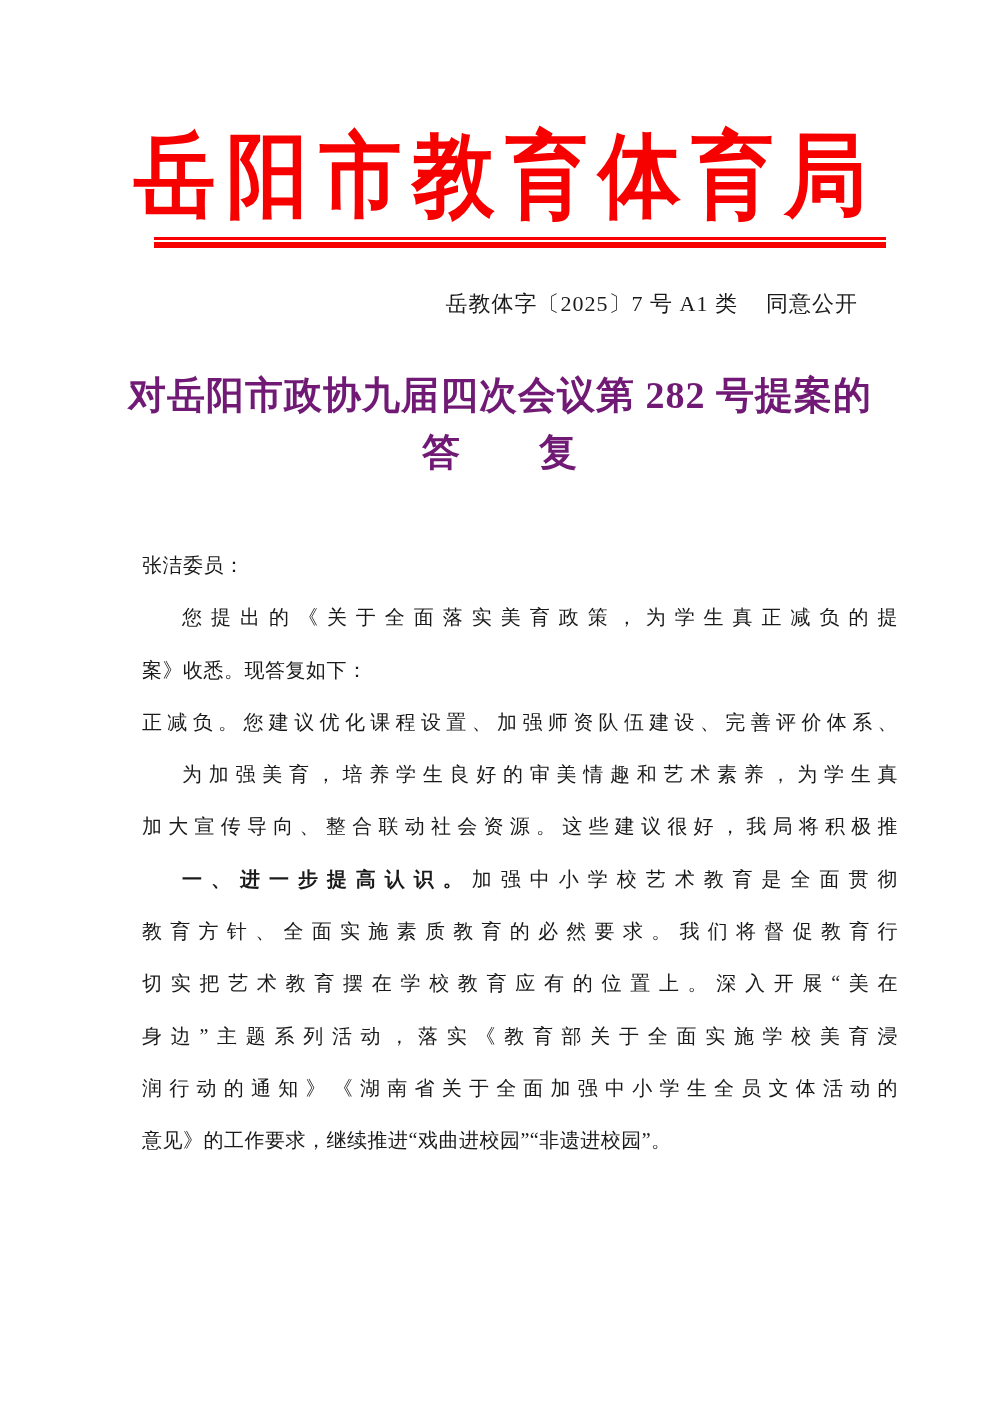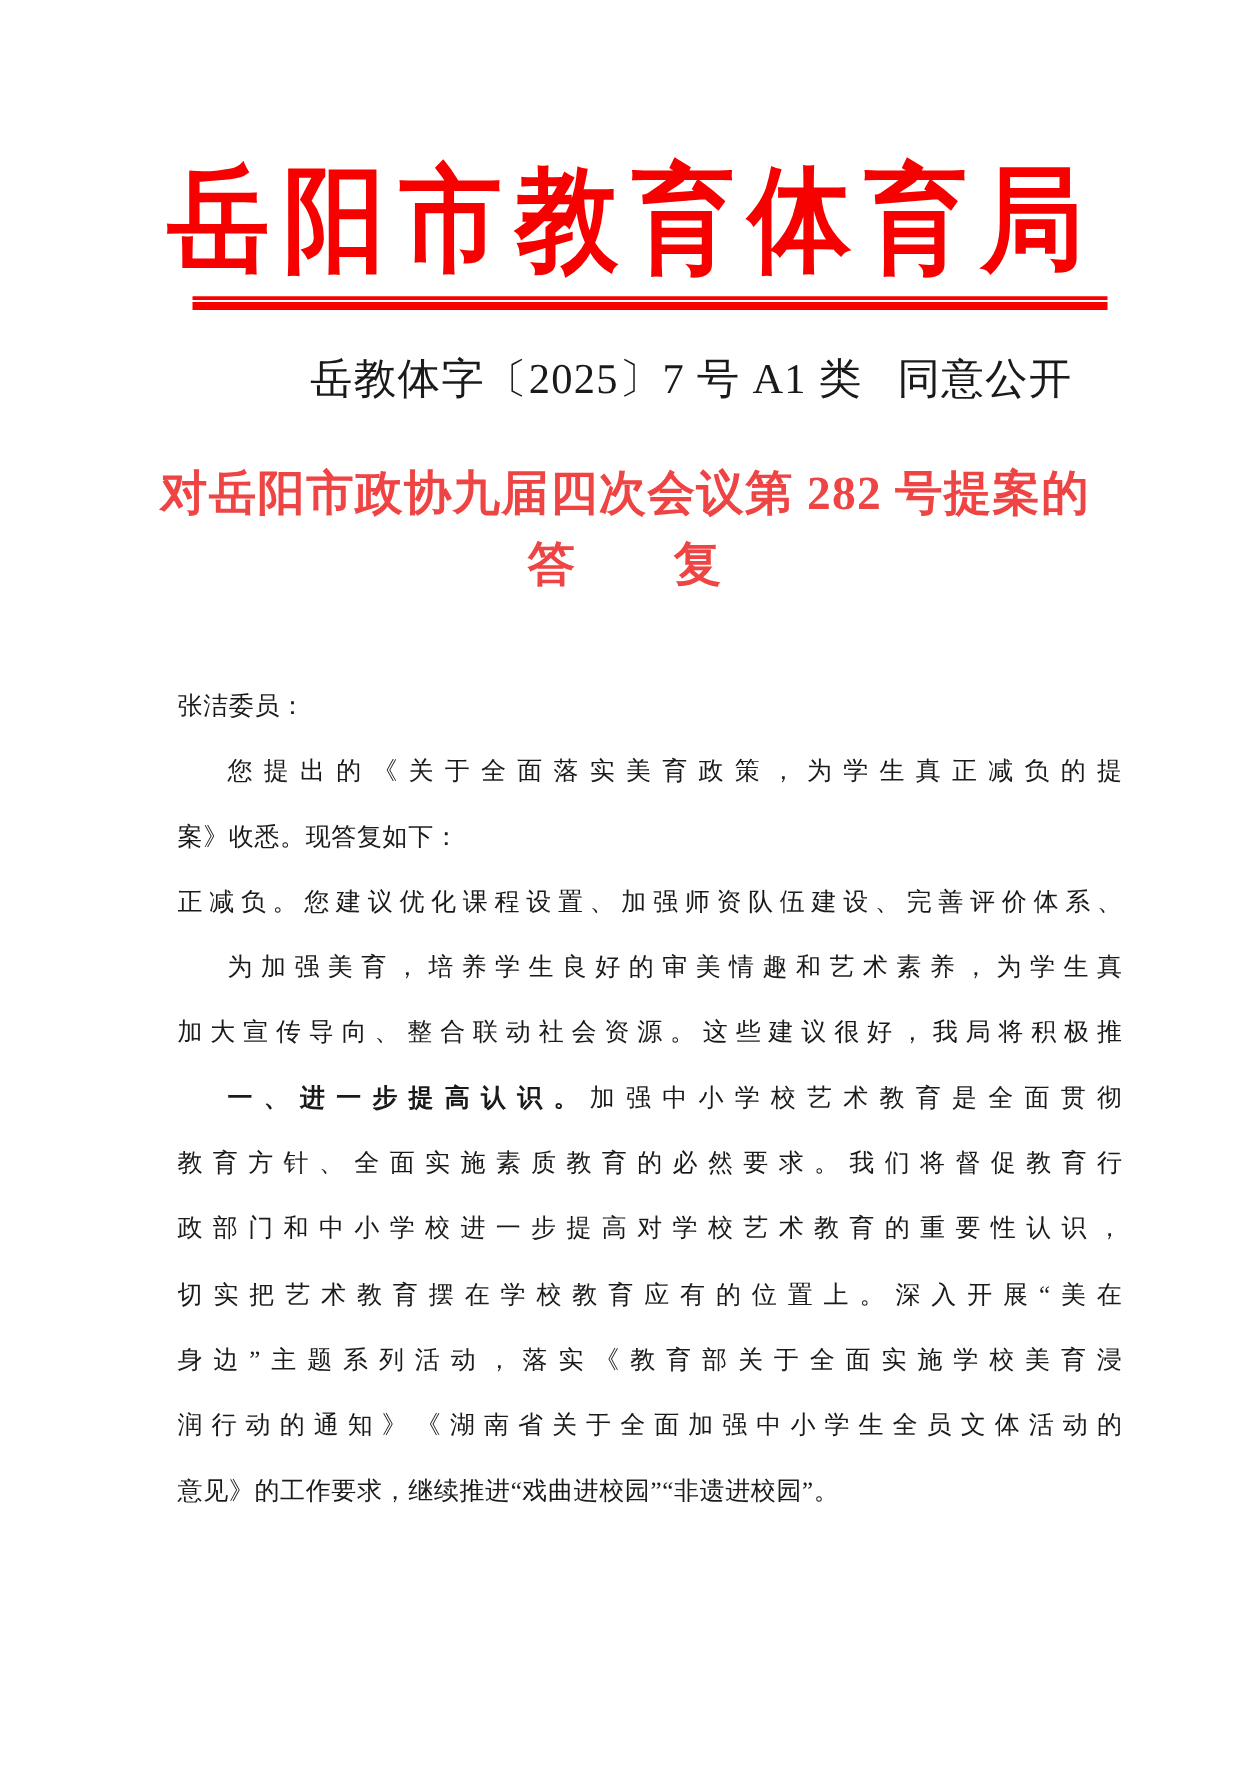--- a/index.html
+++ b/index.html
@@ -42,39 +42,39 @@
       var(--header-red, #f70000) 0%, var(--header-red, #f70000) 27%,
       #ffffff 27%, #ffffff 45%,
       var(--header-red, #f70000) 45%, var(--header-red, #f70000) 100%);
   }
 
   
   .docnum-row {
     position: absolute;
     top: 272px;
     right: 122px;
-    font-size: 34px;
+    font-size: 22px;
     line-height: 34px;
     white-space: nowrap;
     letter-spacing: 1px;
   }
   .docnum-row .gap { display: inline-block; width: 28px; }
 
   
   .doc-title {
     position: absolute;
     top: 352px;
     left: 0;
     right: 0;
     margin: 0;
     text-align: center;
     font-size: 38px;
     line-height: 57px;
     font-weight: bold;
-    color: #ef4444;
+    color: #701a75;
     letter-spacing: 1px;
   }
   .doc-title span { display: block; }
 
   
   .body-text {
     position: absolute;
     top: 524px;
     left: 122px;
     width: 756px;
@@ -114,20 +114,19 @@
 
   <div class="body-text">
     <div class="line">张洁委员：</div>
     <div class="line indent fill">您提出的《关于全面落实美育政策，为学生真正减负的提</div>
     <div class="line">案》收悉。现答复如下：</div>
     <div class="line fill">正减负。您建议优化课程设置、加强师资队伍建设、完善评价体系、</div>
     <div class="line indent fill">为加强美育，培养学生良好的审美情趣和艺术素养，为学生真</div>
     <div class="line fill">加大宣传导向、整合联动社会资源。这些建议很好，我局将积极推</div>
     <div class="line indent fill"><span class="lead">一、进一步提高认识。</span><span>加强中小学校艺术教育是全面贯彻</span></div>
     <div class="line fill">教育方针、全面实施素质教育的必然要求。我们将督促教育行</div>
-    <div class="line fill">政部门和中小学校进一步提高对学校艺术教育的重要性认识，</div>
     <div class="line fill">切实把艺术教育摆在学校教育应有的位置上。深入开展“美在</div>
     <div class="line fill">身边”主题系列活动，落实《教育部关于全面实施学校美育浸</div>
     <div class="line fill">润行动的通知》《湖南省关于全面加强中小学生全员文体活动的</div>
     <div class="line">意见》的工作要求，继续推进“戏曲进校园”“非遗进校园”。</div>
   </div>
 
 </div>
 
 </body></html>

